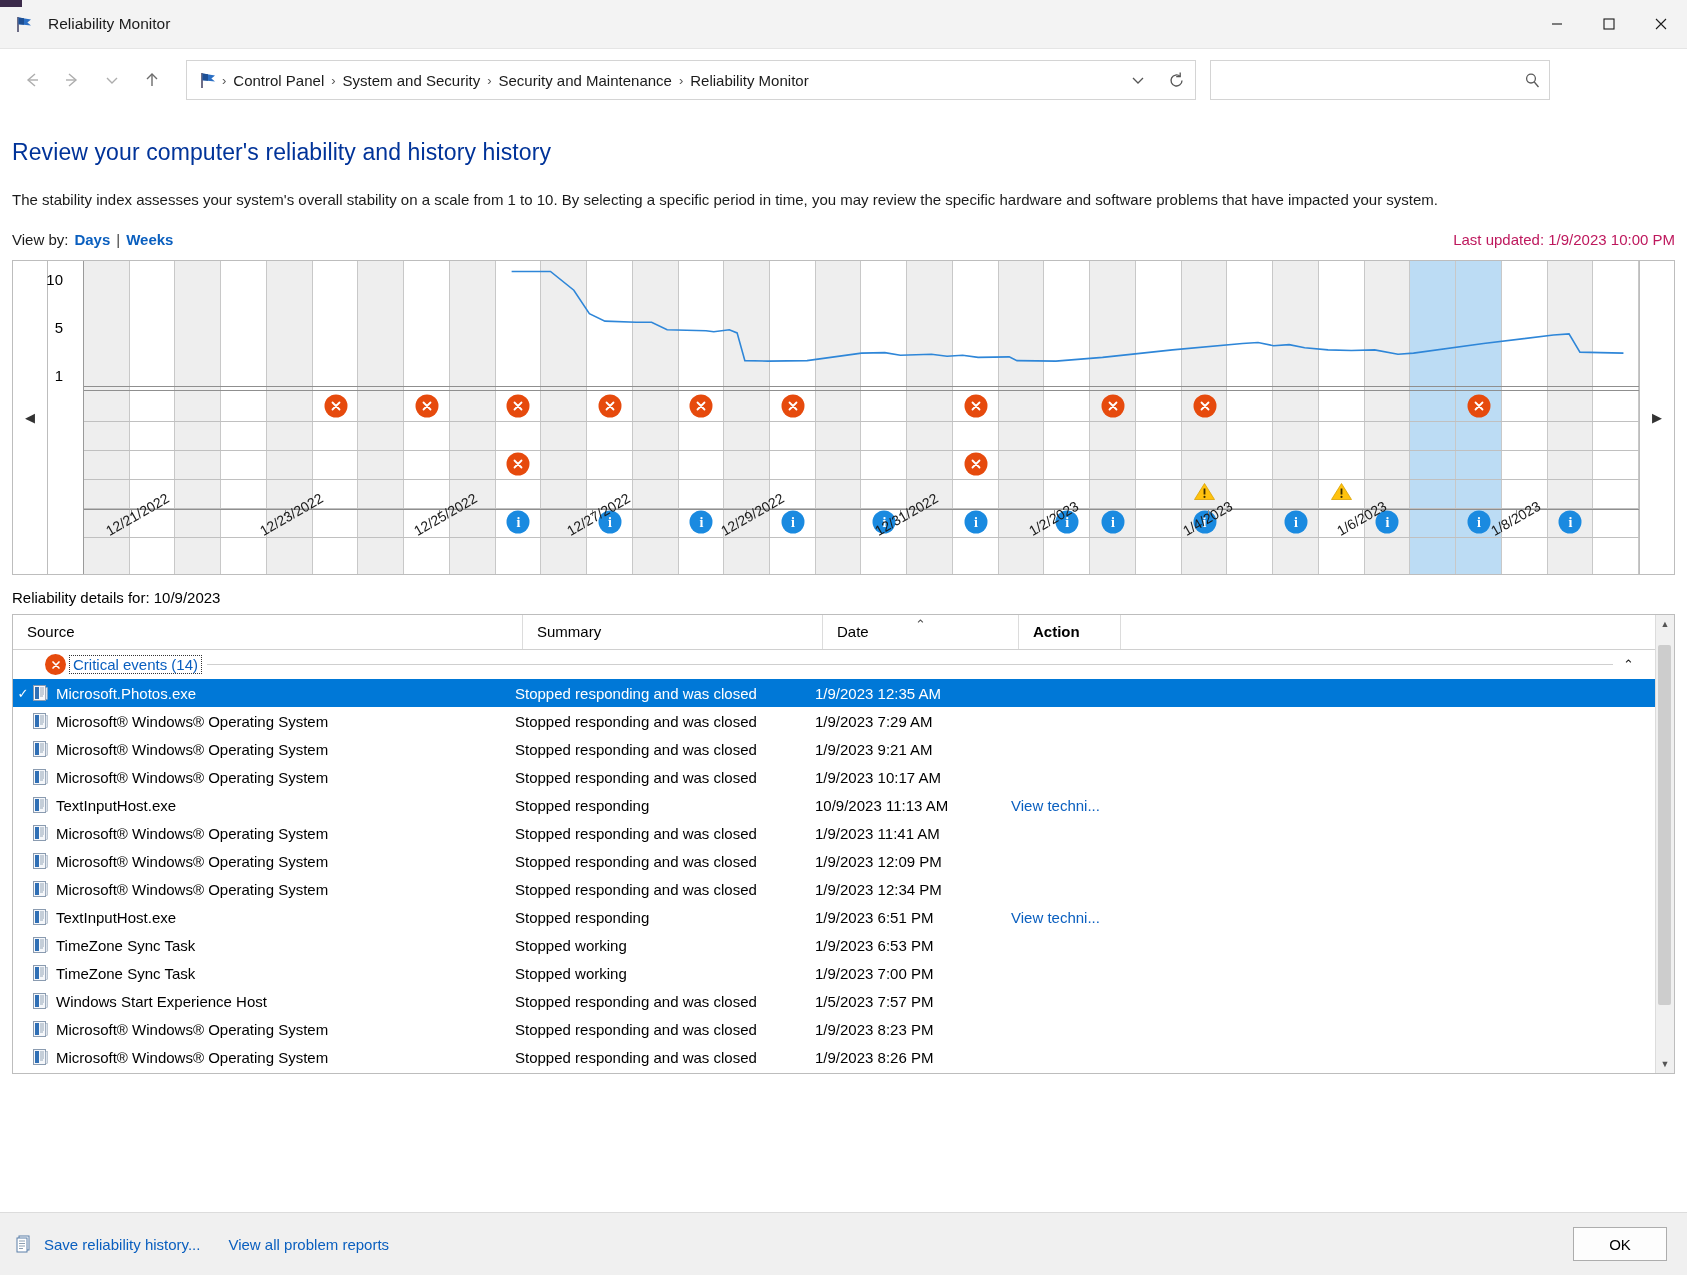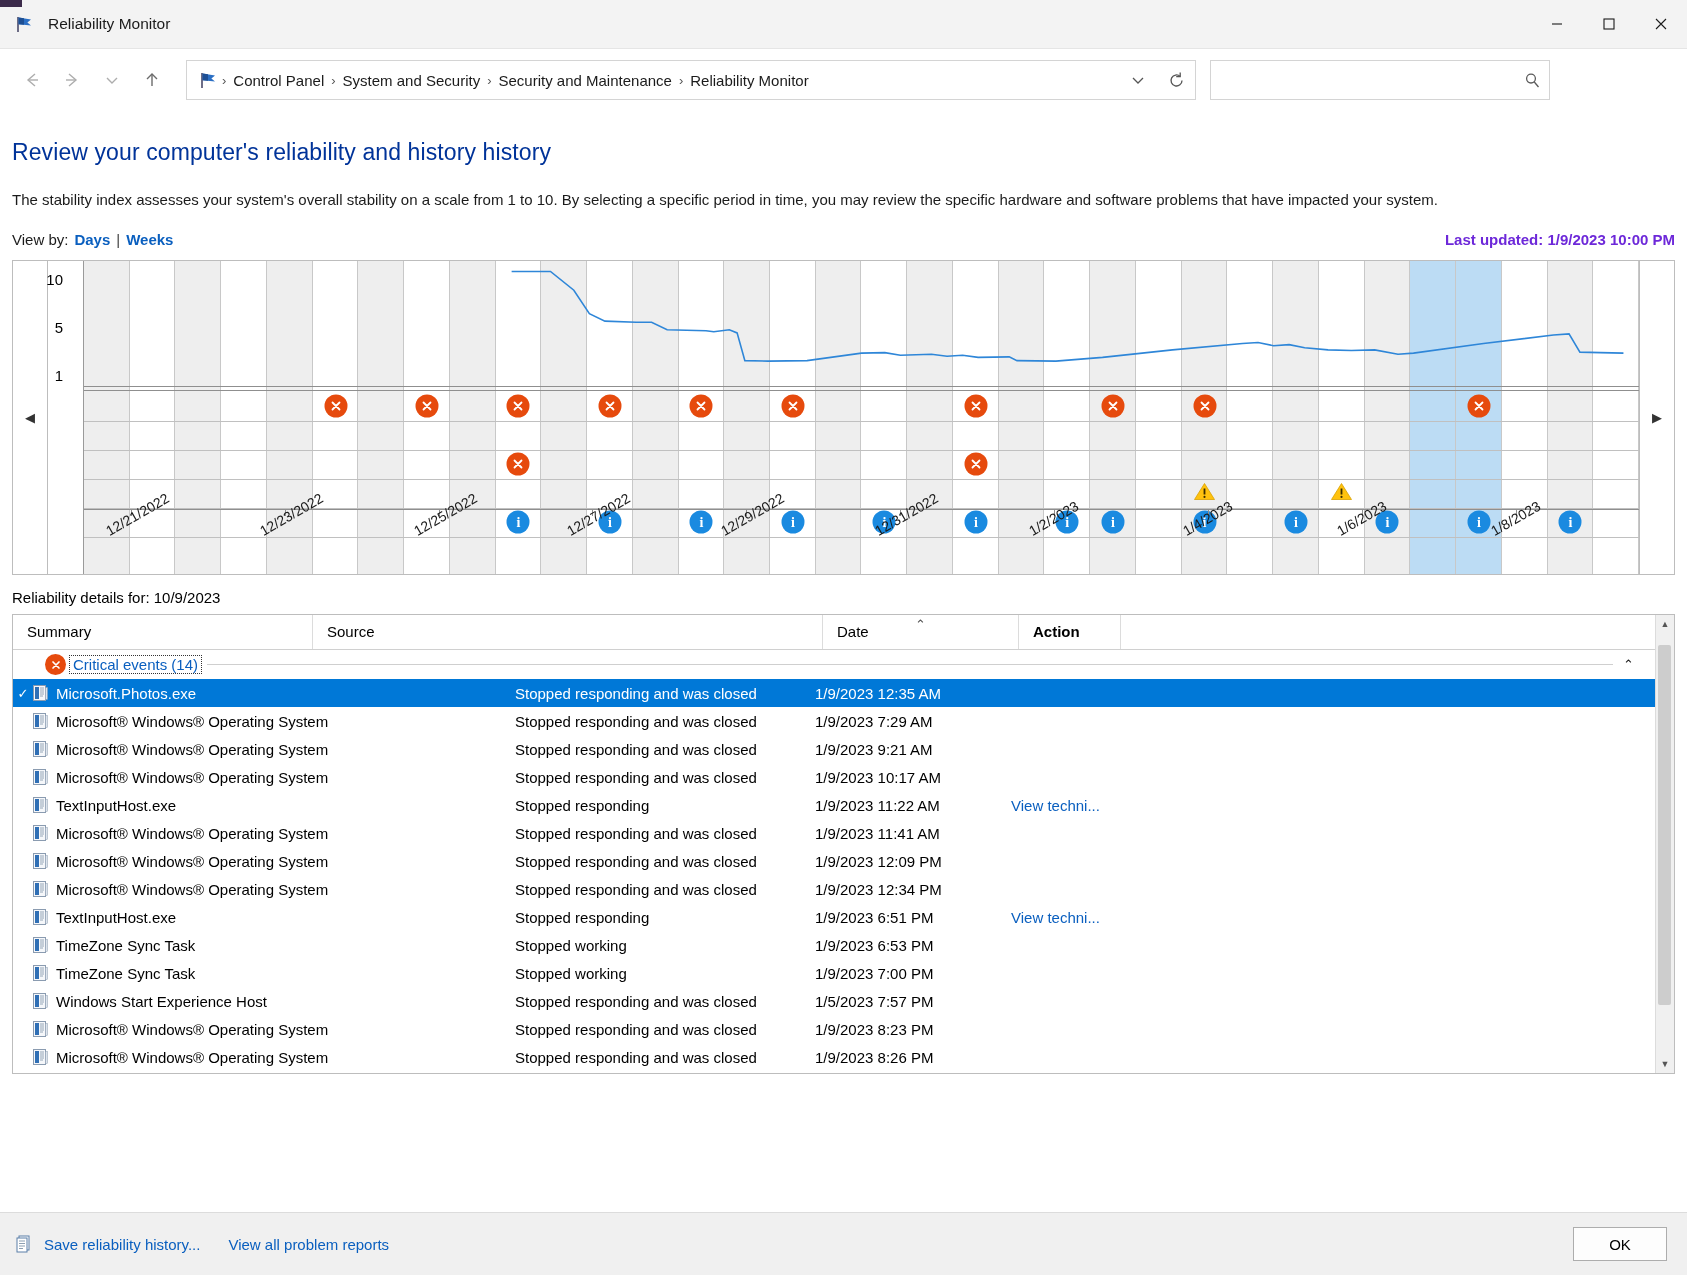--- a/index.html
+++ b/index.html
@@ -48,21 +48,21 @@
   .content{padding:0 12px;}
   h1.page-title{
     font-size:23px;font-weight:400;color:#003399;margin:28px 0 0 0;letter-spacing:.1px;
   }
   p.intro{font-size:15px;line-height:23px;margin:22px 0 0 0;color:#1b1b1b;max-width:1540px;}
   .viewrow{display:flex;align-items:baseline;margin-top:20px;}
   .viewby{font-size:15px;color:#1b1b1b;}
   .vb-days{color:#0a5fbf;font-weight:bold;margin-left:6px;}
   .vb-pipe{margin:0 6px;color:#444;}
   .vb-weeks{color:#0a5fbf;font-weight:bold;}
-  .lastupd{margin-left:auto;font-size:15px;color:#6d28d9;font-weight:bold;}
+  .lastupd{margin-left:auto;font-size:15px;color:#be185d;}
   
   .chartwrap{
     margin-top:12px;border:1px solid #bdbdbd;background:#fff;height:315px;display:flex;position:relative;
     box-sizing:border-box;
   }
   .scroll-arrow{
     width:34px;display:flex;align-items:center;justify-content:center;border-right:1px solid #bdbdbd;
     color:#333;font-size:13px;background:#fff;
   }
   .scroll-arrow.right{border-right:0;border-left:1px solid #bdbdbd;}
@@ -417,22 +417,22 @@
           <div class="datelabel" style="left: 90.3%; top: 6px;">1/8/2023</div>
         </div>
     </div>
     <div class="scroll-arrow right">▶</div>
   </div>
 
   <div class="details-label">Reliability details for: 10/9/2023</div>
 
   <div class="tablebox">
     <div class="thead">
+      <div class="th c1">Source</div>
       <div class="th c2">Summary</div>
-      <div class="th c1">Source</div>
       <div class="th c3">
         <span>Date</span>
         <span class="sortcaret">⌃</span>
       </div>
       <div class="th c4">Action</div>
     </div>
     <div id="tbody">
         <div class="grouprow">
           <div class="group-ico">
             <svg width="10" height="10" viewBox="0 0 10 10">
@@ -508,21 +508,21 @@
           <div class="cell c-src">
             <svg class="fileico" viewBox="0 0 15 17">
               <rect x="0.5" y="0.5" width="12" height="15" fill="#f5f7fa" stroke="#8a9bb0"></rect>
               <rect x="2" y="2" width="4" height="12" fill="#2f6fb5"></rect>
               <path d="M7 3 H11 M7 5 H11 M7 7 H11 M7 9 H11 M7 11 H10" stroke="#8a9bb0" stroke-width="0.9"></path>
               <rect x="12.5" y="2.5" width="2" height="12" fill="#dde4ec" stroke="#8a9bb0" stroke-width="0.5"></rect>
             </svg>
             <span>TextInputHost.exe</span>
           </div>
           <div class="cell c-sum">Stopped responding</div>
-          <div class="cell c-date">1/9/2023 11:22 AM</div>
+          <div class="cell c-date">10/9/2023 11:13 AM</div>
           <div class="cell c-act"><a>View techni...</a></div>
         </div>
         <div class="row">
           <div class="chk empty"></div>
           <div class="cell c-src">
             <svg class="fileico" viewBox="0 0 15 17">
               <rect x="0.5" y="0.5" width="12" height="15" fill="#f5f7fa" stroke="#8a9bb0"></rect>
               <rect x="2" y="2" width="4" height="12" fill="#2f6fb5"></rect>
               <path d="M7 3 H11 M7 5 H11 M7 7 H11 M7 9 H11 M7 11 H10" stroke="#8a9bb0" stroke-width="0.9"></path>
               <rect x="12.5" y="2.5" width="2" height="12" fill="#dde4ec" stroke="#8a9bb0" stroke-width="0.5"></rect>

